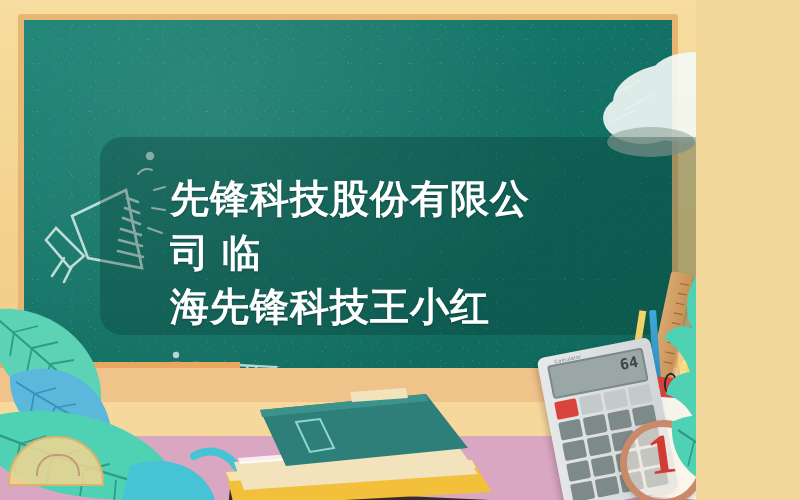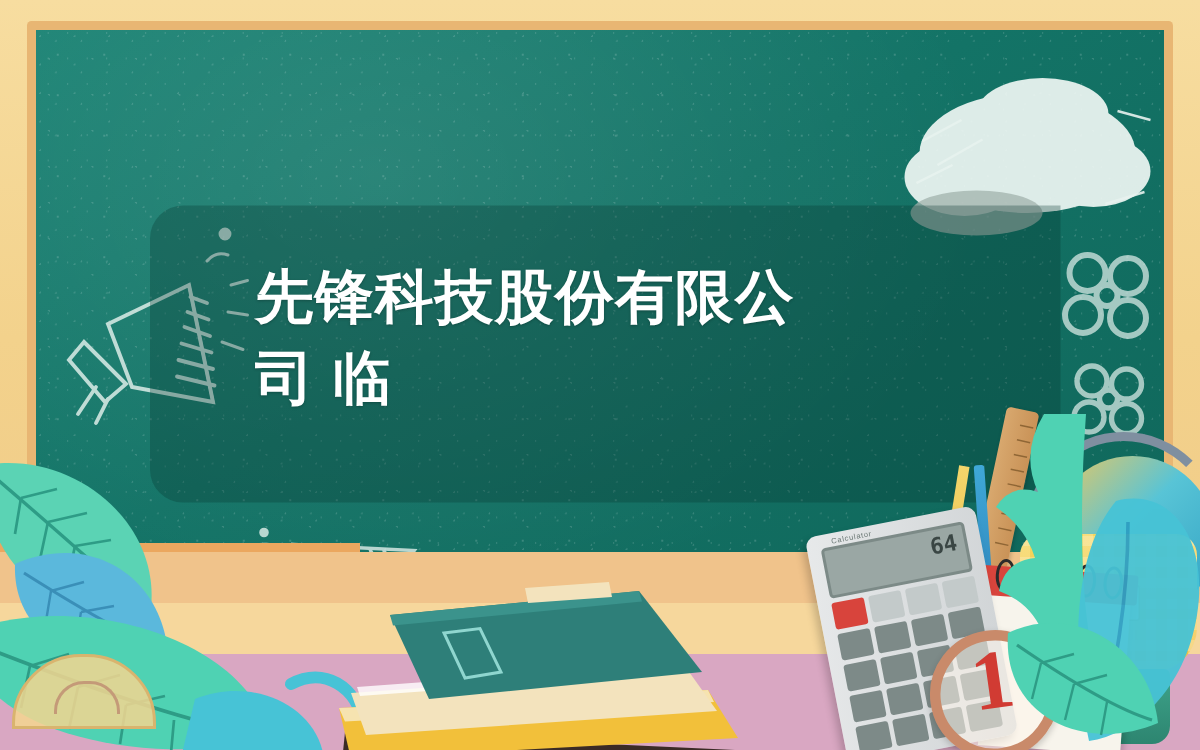--- a/index.html
+++ b/index.html
@@ -1,21 +1,21 @@
 <!DOCTYPE html>
 <html><head>
 <meta charset="utf-8">
 <style>
   html,body{margin:0;padding:0;}
   body{
     width:800px;height:500px;overflow:hidden;
     font-family:"Liberation Sans","DejaVu Sans",sans-serif;
     background:#F2D79B;
   }
-  .stage{position:relative;width:800px;height:500px;overflow:hidden;}
+  .stage{position:relative;width:696px;height:500px;overflow:hidden;}
 
   
   .frame-outer{position:absolute;inset:0;background:linear-gradient(180deg,#F7DDA0 0%,#F3D28C 45%,#EFC886 100%);}
   .frame-inner{position:absolute;left:18px;top:14px;right:18px;bottom:0;background:#E8B673;border-radius:3px;}
   .board{position:absolute;left:24px;top:20px;right:24px;bottom:0;
     background:
       radial-gradient(ellipse at 30% 20%, rgba(255,255,255,.09) 0%, rgba(255,255,255,0) 55%),
       linear-gradient(150deg,#1B8374 0%,#137366 40%,#0F6458 100%);
   }
   .board::after{content:"";position:absolute;inset:0;opacity:.16;
@@ -194,20 +194,21 @@
       <path d="M102 26 L124 50 M110 24 L130 48 M119 23 L136 46 M128 23 L143 44 M137 22 L150 42 M147 22 L157 40 M156 22 L163 38"></path>
       <path d="M98 24 C72 8 38 26 46 48 C52 66 84 62 86 44 C88 30 64 28 58 40" stroke-width="2.2"></path>
       <circle cx="76" cy="10" r="2" fill="#EAF5F1"></circle>
     </g>
   </svg>
 
   <div class="panel"></div>
 
   <div class="headline">
     <div>先锋科技股份有限公司 临</div>
+    <div>海先锋科技王小红</div>
   </div>
 
   <div class="scene">
 
     <div class="band-orange2"></div>
     <div class="band-orange"></div>
     <div class="band-cream"></div>
     <div class="band-pink"></div>
 
     <svg class="leaf" style="left:-20px;bottom:-10px;width:270px;height:230px;" viewBox="0 0 270 230">

